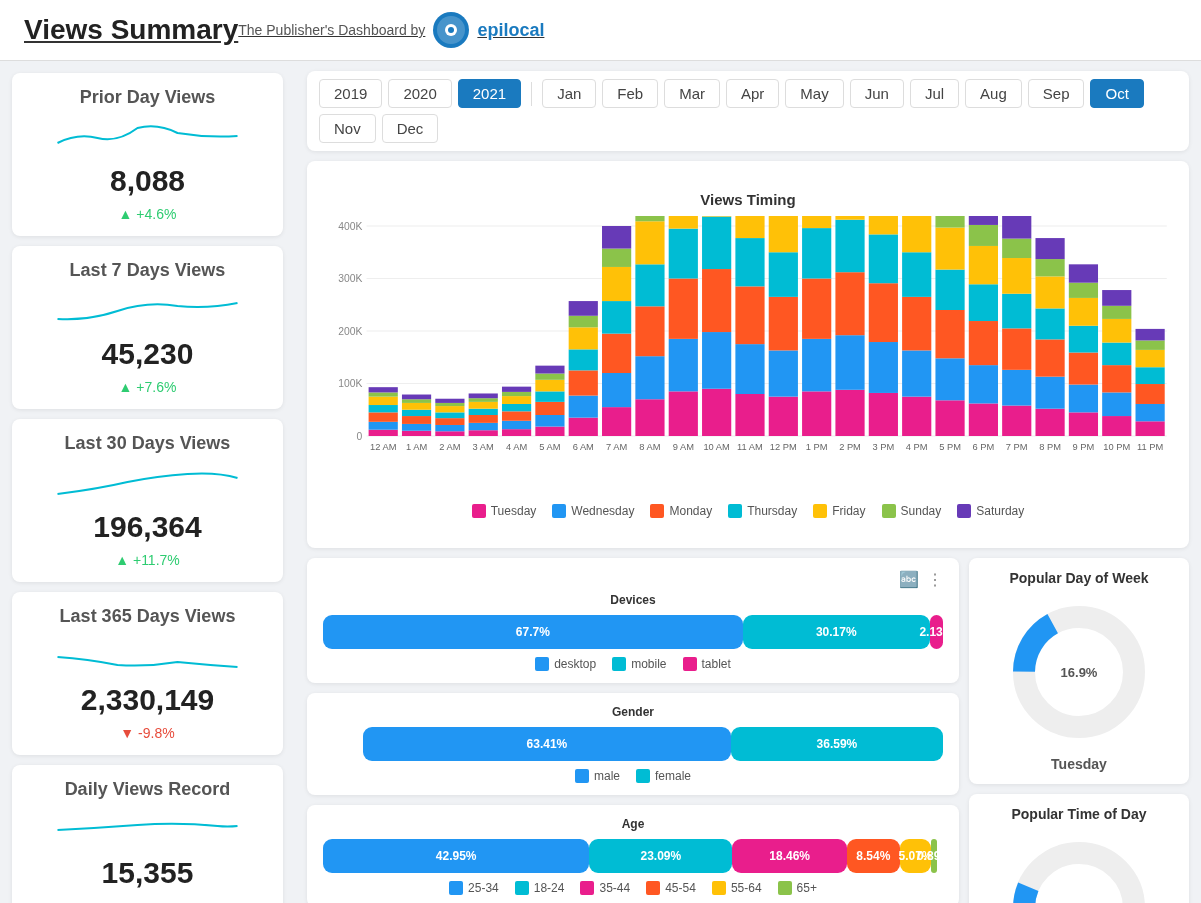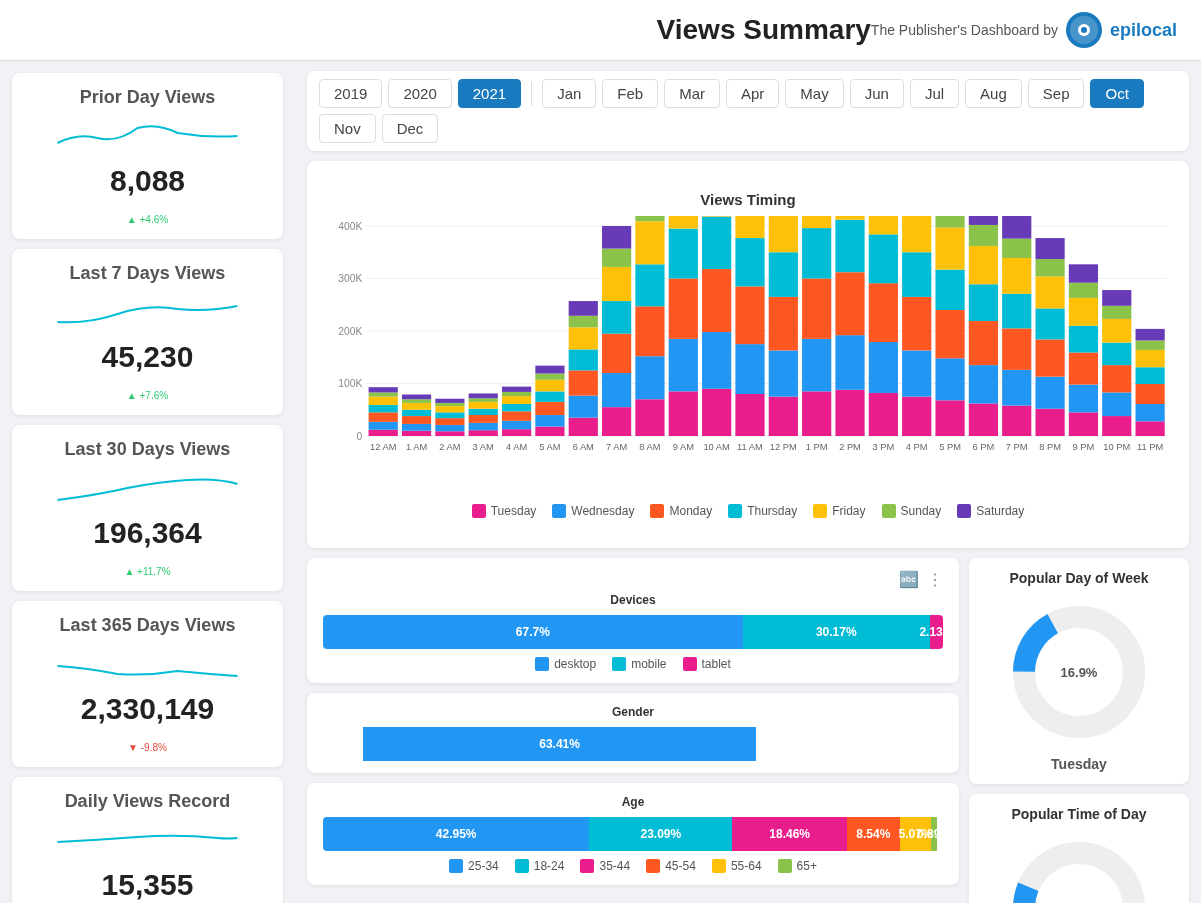--- a/index.html
+++ b/index.html
@@ -1,40 +1,40 @@
 <!DOCTYPE html>
 <html><head>
   <meta charset="utf-8">
   <style>
     * { box-sizing: border-box; margin: 0; padding: 0; }
     body { font-family: Arial, sans-serif; background: #f0f2f5; color: #333; }
 
     .header {
-      display: flex; align-items: center; justify-content: flex-end;
-      padding: 12px 24px; background: #fff; border-bottom: 1px solid #ddd;
+      display: flex; align-items: center; justify-content: flex-start;
+      padding: 12px 24px; background: #fff; border-bottom: 1px solid #ddd; text-decoration: underline;
     }
     .header-title { font-size: 28px; font-weight: bold; color: #222; }
     .header-right { display: flex; align-items: center; gap: 8px; font-size: 14px; color: #555; }
     .logo-circle {
       width: 36px; height: 36px; border-radius: 50%; background: #1a7abf;
       display: flex; align-items: center; justify-content: center; color: #fff; font-size: 10px; font-weight: bold;
     }
 
     .main-layout { display: flex; gap: 0; height: calc(100vh - 60px); overflow: hidden; }
 
     .sidebar {
       width: 295px; min-width: 295px; padding: 12px; display: flex; flex-direction: column; gap: 10px;
       overflow-y: auto; background: #f0f2f5;
     }
     .stat-card {
       background: #fff; border-radius: 8px; padding: 14px 16px; box-shadow: 0 1px 4px rgba(0,0,0,0.08);
     }
     .stat-label { font-size: 18px; font-weight: 600; color: #555; text-align: center; margin-bottom: 4px; }
     .stat-value { font-size: 30px; font-weight: bold; color: #222; text-align: center; }
-    .stat-change { text-align: center; font-size: 10px; margin-top: 16px; }
+    .stat-change { text-align: center; font-size: 14px; margin-top: 8px; }
     .stat-change.up { color: #2ecc71; }
     .stat-change.down { color: #e74c3c; }
     .stat-date { text-align: center; font-size: 12px; color: #777; margin-top: 20px; }
     .sparkline { width: 100%; height: 40px; margin: 6px 0 2px; }
 
     .content-area { flex: 1; overflow-y: auto; padding: 10px 12px; display: flex; flex-direction: column; gap: 10px; }
 
     .nav-bar {
       background: #fff; border-radius: 8px; padding: 8px 12px; display: flex; gap: 6px; align-items: center;
       box-shadow: 0 1px 4px rgba(0,0,0,0.08); flex-wrap: wrap;
@@ -53,21 +53,21 @@
     .bar-chart-area { position: relative; height: 280px; }
     .bar-chart-svg { width: 100%; height: 100%; }
 
     .bottom-charts { display: flex; gap: 10px; }
     .bottom-left { flex: 1; display: flex; flex-direction: column; gap: 10px; }
     .bottom-right { width: 220px; display: flex; flex-direction: column; gap: 10px; }
 
     .horiz-bar-card { background: #fff; border-radius: 8px; padding: 12px 16px; box-shadow: 0 1px 4px rgba(0,0,0,0.08); }
     .horiz-bar-title { font-size: 12px; font-weight: 600; text-align: center; margin-bottom: 8px; }
     .horiz-bar-track { display: flex; height: 34px; border-radius: 4px; overflow: hidden; width: 100%; }
-    .horiz-seg { display: flex; align-items: center; justify-content: center; font-size: 12px; color: #fff; font-weight: 600; }
+    .horiz-seg { display: flex; align-items: center; justify-content: center; font-size: 12px; color: #fff; font-weight: 600; border-radius: 9px; }
     .legend-row { display: flex; gap: 16px; margin-top: 8px; justify-content: center; flex-wrap: wrap; }
     .legend-item { display: flex; align-items: center; gap: 5px; font-size: 12px; color: #555; }
     .legend-swatch { width: 14px; height: 14px; border-radius: 2px; }
 
     .donut-card { background: #fff; border-radius: 8px; padding: 12px 16px; box-shadow: 0 1px 4px rgba(0,0,0,0.08); text-align: center; }
     .donut-card-title { font-size: 14px; font-weight: 600; margin-bottom: 6px; }
     .donut-label { font-size: 14px; font-weight: 600; color: #555; margin-top: 4px; }
 
     .card-toolbar { display: flex; justify-content: flex-end; gap: 8px; margin-bottom: 4px; }
     .toolbar-icon { font-size: 16px; color: #888; cursor: pointer; }
@@ -434,20 +434,31 @@
                 <div class="legend-swatch" style="background:#e91e8c"></div>
                 <span>tablet</span>
               </div>
             </div>
         </div>
 
         <div class="horiz-bar-card">
           <div class="horiz-bar-title">Gender</div>
           <div class="horiz-bar-track" id="gender-bar">
               <div class="horiz-seg" style="width: 63.41%; background: rgb(33, 150, 243); margin-left: 40px;">63.41%</div>
+              <div class="horiz-seg" style="width: 36.59%; background: rgb(0, 188, 212);">36.59%</div>
+            </div>
+          <div class="legend-row" id="gender-legend">
+              <div class="legend-item">
+                <div class="legend-swatch" style="background:#2196f3"></div>
+                <span>male</span>
+              </div>
+              <div class="legend-item">
+                <div class="legend-swatch" style="background:#00bcd4"></div>
+                <span>female</span>
+              </div>
             </div>
         </div>
 
         <div class="horiz-bar-card">
           <div class="horiz-bar-title">Age</div>
           <div class="horiz-bar-track age-segs" id="age-bar">
               <div class="horiz-seg" style="width: 42.95%; background: rgb(33, 150, 243);">42.95%</div>
               <div class="horiz-seg" style="width: 23.09%; background: rgb(0, 188, 212);">23.09%</div>
               <div class="horiz-seg" style="width: 18.46%; background: rgb(233, 30, 140);">18.46%</div>
               <div class="horiz-seg" style="width: 8.54%; background: rgb(255, 87, 34); text-align: right;">8.54%</div>

